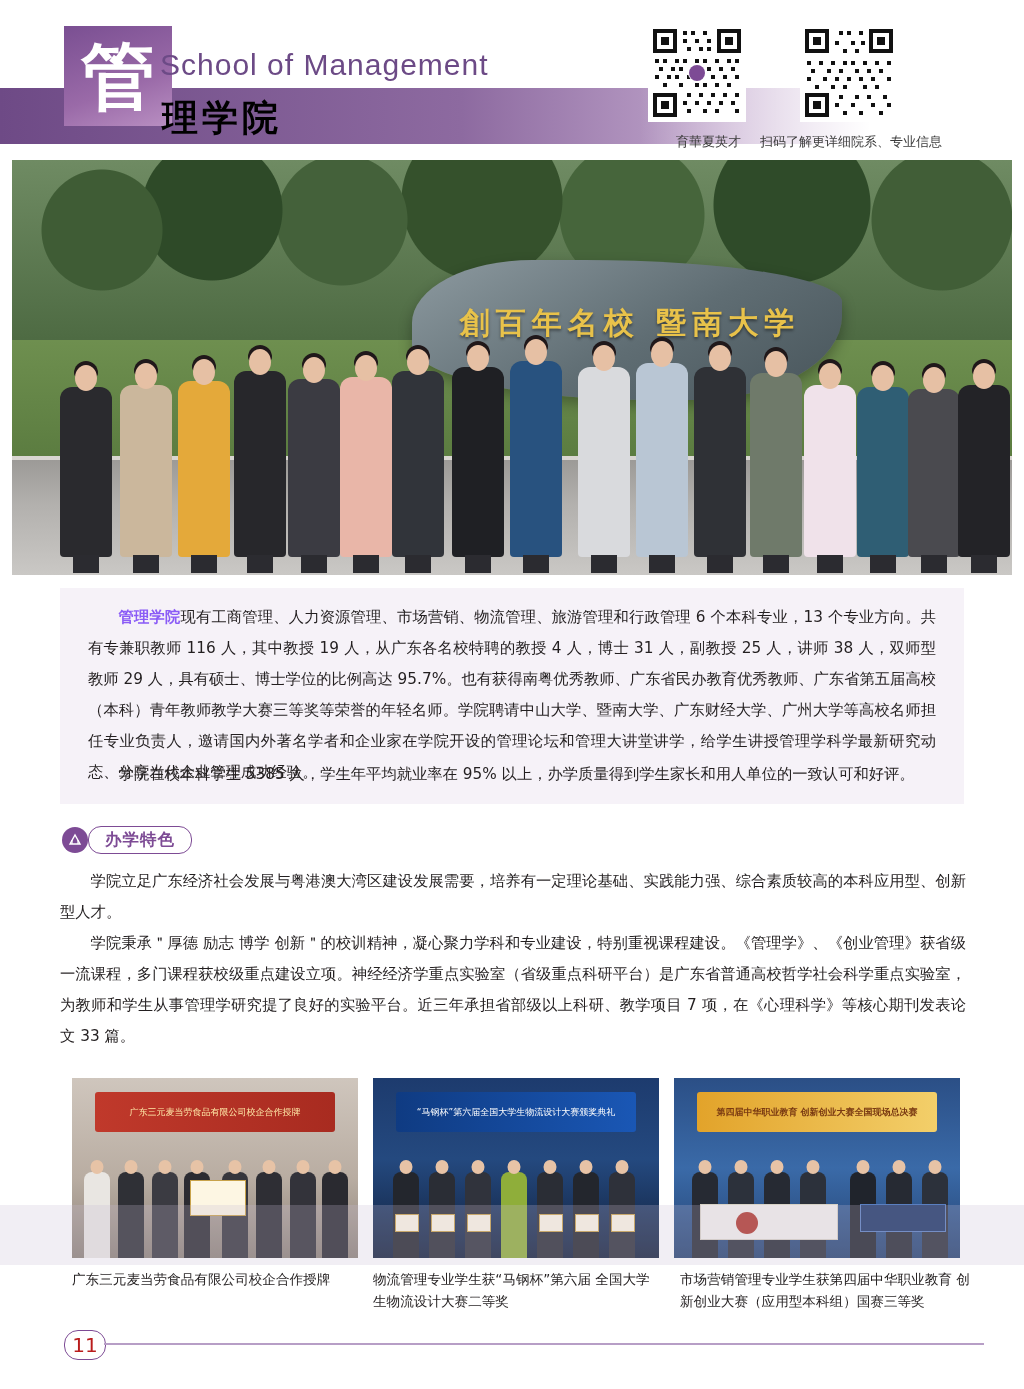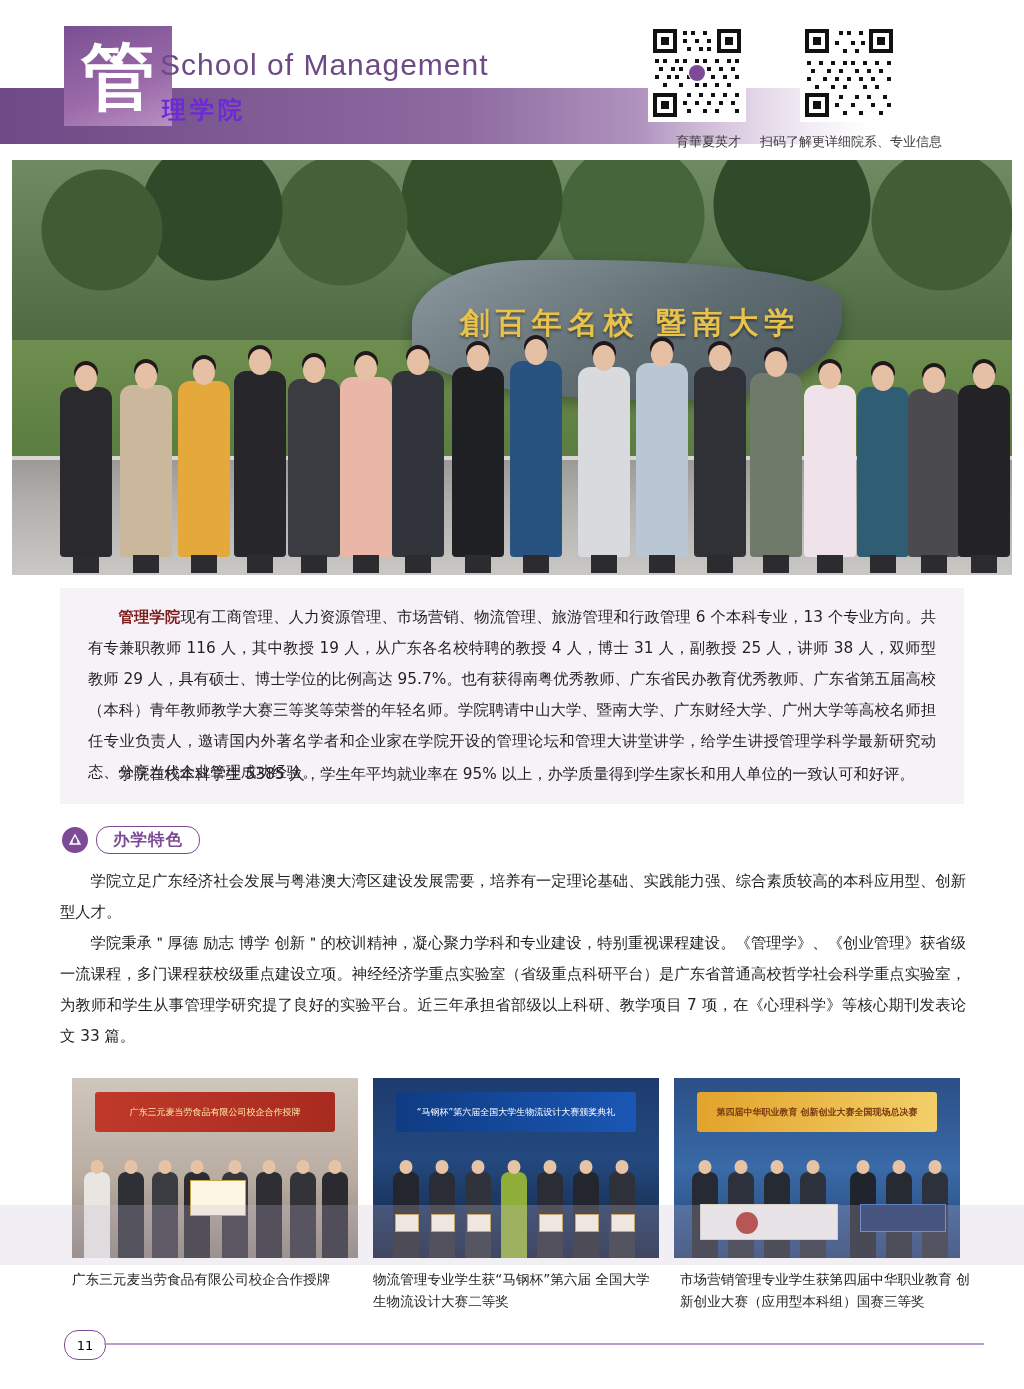--- a/index.html
+++ b/index.html
@@ -29,21 +29,21 @@
     color:#ffffff;font-size:74px;font-weight:bold;line-height:1;
     letter-spacing:0;
   }
   .title-en{
     position:absolute;left:160px;top:48px;
     font-size:30px;font-weight:normal;color:#6c4a86;letter-spacing:1px;
     font-family:"Liberation Sans", sans-serif;
   }
   .title-cn{
     position:absolute;left:162px;top:94px;
-    font-size:24px;font-weight:bold;color:#6d28d9;letter-spacing:4px;
+    font-size:36px;font-weight:bold;color:#000000;letter-spacing:4px;
     font-family:"DejaVu Sans", sans-serif;
   }
   .qr{
     position:absolute;top:24px;width:96px;height:96px;background:#ffffff;
     border:1px solid #ffffff;
   }
   .qr svg{display:block;}
   .qr1{left:648px;}
   .qr2{left:800px;}
   .qr-cap{
@@ -97,24 +97,24 @@
     background:#f6f2f8;
   }
   .intro p{
     margin:0;padding:0;
     font-family:"DejaVu Sans", sans-serif;
     font-size:15.3px;line-height:31px;color:#231f20;text-align:justify;
     text-indent:2em;
   }
   .intro .p1{position:absolute;left:28px;top:14px;width:848px;}
   .intro .p2{position:absolute;left:28px;top:171px;width:848px;}
-  .hl{color:#7f1d1d;font-weight:bold;}
+  .hl{color:#8b5cf6;font-weight:bold;}
 
   
-  .sec-head{position:absolute;left:62px;top:826px;display:flex;align-items:center;gap:8px;}
+  .sec-head{position:absolute;left:62px;top:826px;display:flex;align-items:center;}
   .sec-badge{
     width:26px;height:26px;border-radius:50%;
     background:#7d4b95;color:#fff;display:flex;align-items:center;justify-content:center;
     font-size:14px;font-family:"DejaVu Sans", sans-serif;
   }
   .sec-pill{
     height:26px;padding:0 16px;border:1.6px solid #7d4b95;border-radius:13px;
     display:flex;align-items:center;color:#7d4b95;font-weight:bold;font-size:16.5px;
     font-family:"DejaVu Sans", sans-serif;letter-spacing:1px;
   }
@@ -152,23 +152,23 @@
   .caps{position:absolute;left:72px;top:1268px;width:900px;}
   .cap{
     position:absolute;top:0;width:300px;
     font-family:"DejaVu Sans", sans-serif;font-size:13.6px;line-height:22px;color:#231f20;
   }
   .cap1{left:0;width:290px;}
   .cap2{left:301px;width:290px;}
   .cap3{left:608px;width:298px;}
   .pagenum{
     position:absolute;left:64px;top:1330px;width:40px;height:28px;
-    border:1.5px solid #7d4b95;border-radius:14px;color:#000000;
+    border:1.5px solid #7d4b95;border-radius:14px;color:#b91c1c;
     display:flex;align-items:center;justify-content:center;
-    font-size:13px;font-family:"DejaVu Sans", sans-serif;background:#fff;
+    font-size:20px;font-family:"DejaVu Sans", sans-serif;background:#fff;
   }
   .footline{position:absolute;left:104px;top:1343px;width:880px;height:1.5px;background:#b79ec6;}
   .footband2{position:absolute;left:0;top:1205px;width:1024px;height:60px;background:rgba(200,186,212,.25);}
 </style>
 </head>
 <body>
 
 <div class="header">
   <div class="header-band"></div>
   <div class="header-band-soft"></div>

